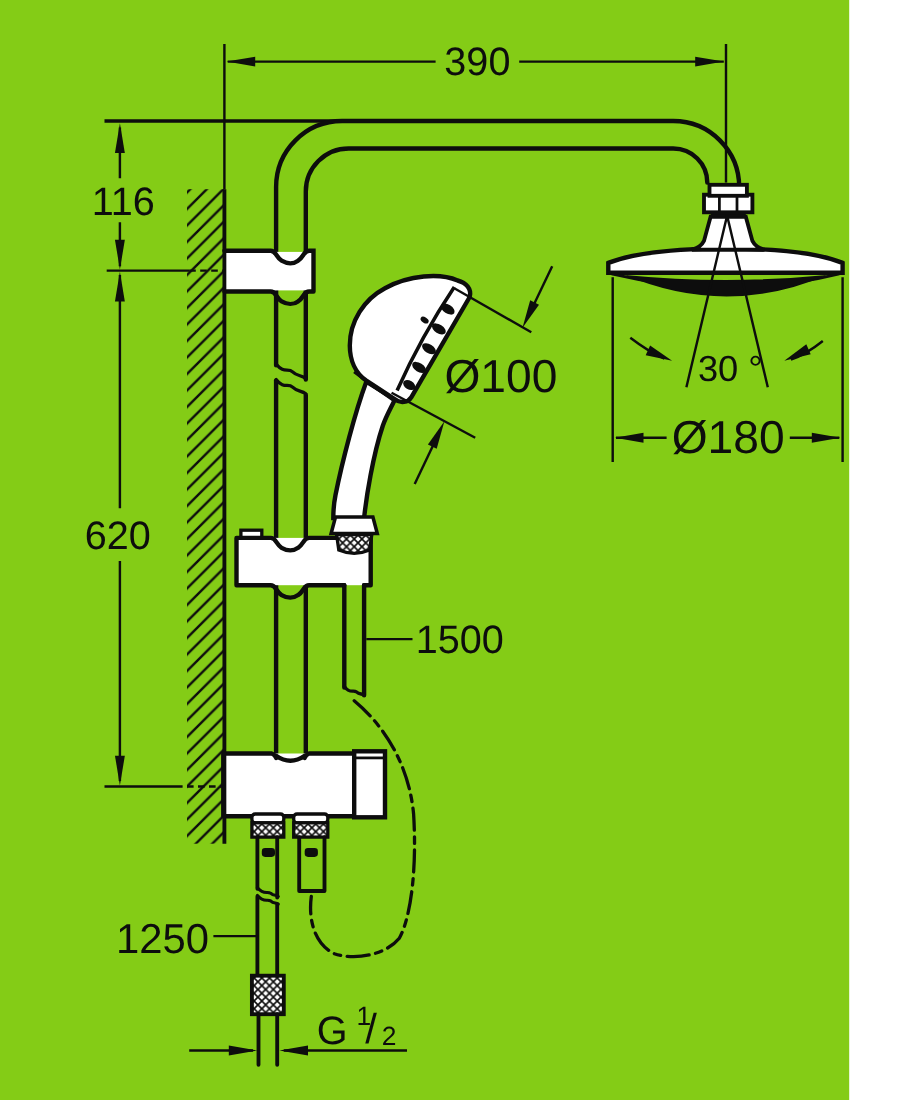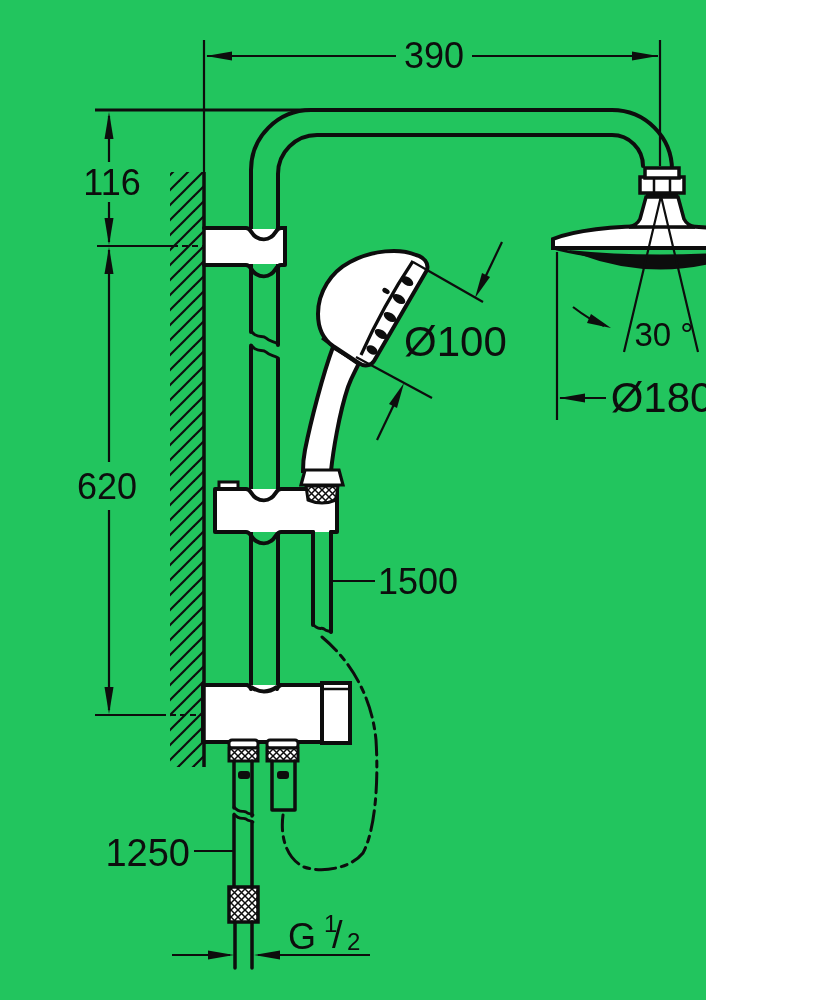--- a/index.html
+++ b/index.html
@@ -1,16 +1,16 @@
 <!DOCTYPE html>
 <html><head>
 <meta charset="utf-8">
 <style>
   html,body{margin:0;padding:0;background:#ffffff;}
-  .page{width:706px;height:1000px;background:#22c55e;position:relative;overflow:hidden;
+  .page{width:772px;height:1000px;background:#84cc16;position:relative;overflow:hidden;
         font-family:"Liberation Sans", sans-serif;}
   svg{display:block;}
   .dimtxt{font-family:"Liberation Sans", sans-serif;fill:#0d0d0d;}
 </style>
 </head>
 <body>
 
 <div class="page">
 <svg width="834" height="1000" viewBox="0 0 834 1000">
   <defs>

